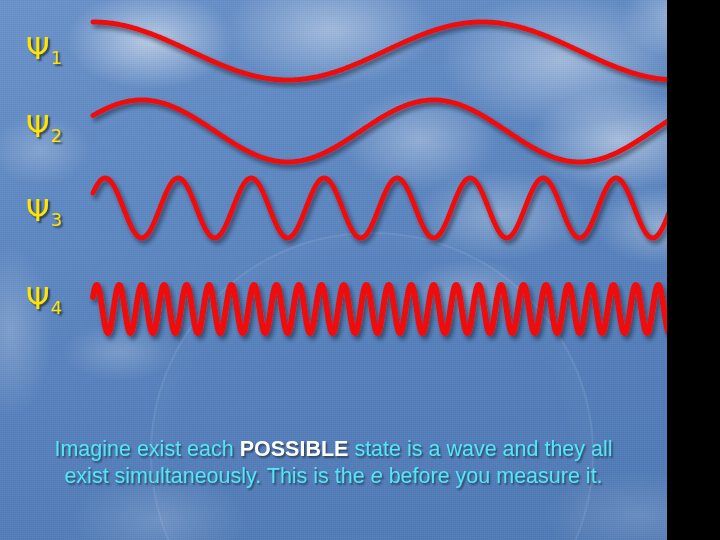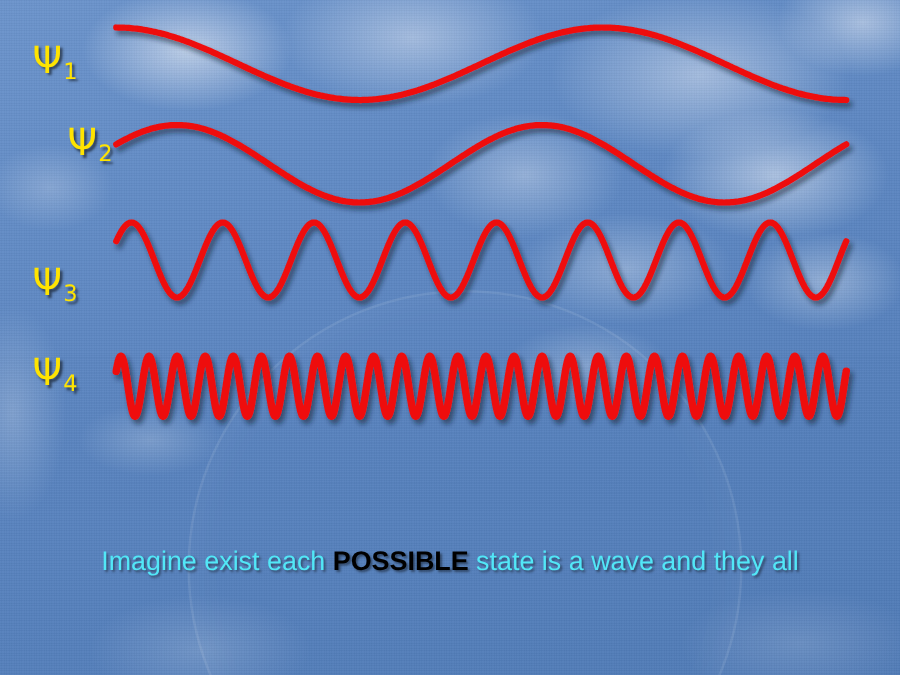--- a/index.html
+++ b/index.html
@@ -2,21 +2,21 @@
 <html><head>
 <meta charset="utf-8">
 <style>
   html,body{margin:0;padding:0;background:#000;}
   body{
     font-family:"Liberation Sans", sans-serif;
     -webkit-font-smoothing:antialiased;
   }
   #slide{
     position:relative;
-    width:720px;
+    width:667px;
     height:540px;
     overflow:hidden;
     background:#5b86c0;
   }
 
   
   #sky{
     position:absolute;
     inset:0;
     background:
@@ -79,21 +79,21 @@
     position:absolute;
     left:0; right:0;
     top:436px;
     text-align:center;
     font-size:21.5px;
     line-height:27px;
     color:#52e7f7;
     text-shadow:1.5px 1.5px 2px rgba(0,0,0,.45);
     padding:0 34px;
   }
-  #caption .hl{ color:#000000; font-weight:bold; }
+  #caption .hl{ color:#ffffff; font-weight:bold; }
   #caption .ital{ font-style:italic; }
 </style>
 </head>
 <body>
 
 <div id="slide">
 
   <div id="sky"></div>
   <div id="sky-arc"></div>
   <div id="sky-grain"></div>
@@ -109,29 +109,30 @@
       <path id="w1" d="M93.00 115.50L94.46 114.66L95.92 113.84L97.38 113.04L98.84 112.26L100.30 111.49L101.76 110.74L103.22 110.02L104.68 109.31L106.14 108.63L107.60 107.96L109.06 107.32L110.52 106.71L111.98 106.11L113.44 105.54L114.90 105.00L116.36 104.48L117.82 103.99L119.28 103.53L120.74 103.09L122.20 102.68L123.66 102.30L125.12 101.94L126.58 101.62L128.04 101.32L129.50 101.06L130.96 100.82L132.42 100.61L133.88 100.43L135.34 100.29L136.80 100.17L138.26 100.08L139.72 100.03L141.18 100.00L142.64 100.01L144.10 100.04L145.56 100.11L147.02 100.21L148.48 100.33L149.94 100.49L151.40 100.68L152.86 100.89L154.32 101.14L155.78 101.42L157.24 101.72L158.70 102.06L160.16 102.42L161.62 102.81L163.08 103.23L164.54 103.68L166.00 104.15L167.46 104.65L168.92 105.18L170.38 105.73L171.84 106.31L173.30 106.91L174.76 107.53L176.22 108.18L177.68 108.85L179.14 109.54L180.60 110.26L182.06 110.99L183.52 111.74L184.98 112.52L186.44 113.31L187.90 114.12L189.36 114.94L190.82 115.78L192.28 116.64L193.74 117.51L195.20 118.39L196.66 119.29L198.12 120.19L199.58 121.11L201.04 122.04L202.50 122.98L203.96 123.92L205.42 124.87L206.88 125.83L208.34 126.79L209.80 127.76L211.26 128.73L212.72 129.70L214.18 130.68L215.64 131.65L217.10 132.62L218.56 133.59L220.02 134.56L221.48 135.53L222.94 136.49L224.40 137.45L225.86 138.39L227.32 139.34L228.78 140.27L230.24 141.19L231.70 142.11L233.16 143.01L234.62 143.90L236.08 144.78L237.54 145.65L239.00 146.50L240.46 147.34L241.92 148.16L243.38 148.96L244.84 149.74L246.30 150.51L247.76 151.26L249.22 151.98L250.68 152.69L252.14 153.37L253.60 154.04L255.06 154.68L256.52 155.29L257.98 155.89L259.44 156.46L260.90 157.00L262.36 157.52L263.82 158.01L265.28 158.47L266.74 158.91L268.20 159.32L269.66 159.70L271.12 160.06L272.58 160.38L274.04 160.68L275.50 160.94L276.96 161.18L278.42 161.39L279.88 161.57L281.34 161.71L282.80 161.83L284.26 161.92L285.72 161.97L287.18 162.00L288.64 161.99L290.10 161.96L291.56 161.89L293.02 161.79L294.48 161.67L295.94 161.51L297.40 161.32L298.86 161.11L300.32 160.86L301.78 160.58L303.24 160.28L304.70 159.94L306.16 159.58L307.62 159.19L309.08 158.77L310.54 158.32L312.00 157.85L313.46 157.35L314.92 156.82L316.38 156.27L317.84 155.69L319.30 155.09L320.76 154.47L322.22 153.82L323.68 153.15L325.14 152.46L326.60 151.74L328.06 151.01L329.52 150.26L330.98 149.48L332.44 148.69L333.90 147.88L335.36 147.06L336.82 146.22L338.28 145.36L339.74 144.49L341.20 143.61L342.66 142.71L344.12 141.81L345.58 140.89L347.04 139.96L348.50 139.02L349.96 138.08L351.42 137.13L352.88 136.17L354.34 135.21L355.80 134.24L357.26 133.27L358.72 132.30L360.18 131.32L361.64 130.35L363.10 129.38L364.56 128.41L366.02 127.44L367.48 126.47L368.94 125.51L370.40 124.55L371.86 123.61L373.32 122.66L374.78 121.73L376.24 120.81L377.70 119.89L379.16 118.99L380.62 118.10L382.08 117.22L383.54 116.35L385.00 115.50L386.46 114.66L387.92 113.84L389.38 113.04L390.84 112.26L392.30 111.49L393.76 110.74L395.22 110.02L396.68 109.31L398.14 108.63L399.60 107.96L401.06 107.32L402.52 106.71L403.98 106.11L405.44 105.54L406.90 105.00L408.36 104.48L409.82 103.99L411.28 103.53L412.74 103.09L414.20 102.68L415.66 102.30L417.12 101.94L418.58 101.62L420.04 101.32L421.50 101.06L422.96 100.82L424.42 100.61L425.88 100.43L427.34 100.29L428.80 100.17L430.26 100.08L431.72 100.03L433.18 100.00L434.64 100.01L436.10 100.04L437.56 100.11L439.02 100.21L440.48 100.33L441.94 100.49L443.40 100.68L444.86 100.89L446.32 101.14L447.78 101.42L449.24 101.72L450.70 102.06L452.16 102.42L453.62 102.81L455.08 103.23L456.54 103.68L458.00 104.15L459.46 104.65L460.92 105.18L462.38 105.73L463.84 106.31L465.30 106.91L466.76 107.53L468.22 108.18L469.68 108.85L471.14 109.54L472.60 110.26L474.06 110.99L475.52 111.74L476.98 112.52L478.44 113.31L479.90 114.12L481.36 114.94L482.82 115.78L484.28 116.64L485.74 117.51L487.20 118.39L488.66 119.29L490.12 120.19L491.58 121.11L493.04 122.04L494.50 122.98L495.96 123.92L497.42 124.87L498.88 125.83L500.34 126.79L501.80 127.76L503.26 128.73L504.72 129.70L506.18 130.68L507.64 131.65L509.10 132.62L510.56 133.59L512.02 134.56L513.48 135.53L514.94 136.49L516.40 137.45L517.86 138.39L519.32 139.34L520.78 140.27L522.24 141.19L523.70 142.11L525.16 143.01L526.62 143.90L528.08 144.78L529.54 145.65L531.00 146.50L532.46 147.34L533.92 148.16L535.38 148.96L536.84 149.74L538.30 150.51L539.76 151.26L541.22 151.98L542.68 152.69L544.14 153.37L545.60 154.04L547.06 154.68L548.52 155.29L549.98 155.89L551.44 156.46L552.90 157.00L554.36 157.52L555.82 158.01L557.28 158.47L558.74 158.91L560.20 159.32L561.66 159.70L563.12 160.06L564.58 160.38L566.04 160.68L567.50 160.94L568.96 161.18L570.42 161.39L571.88 161.57L573.34 161.71L574.80 161.83L576.26 161.92L577.72 161.97L579.18 162.00L580.64 161.99L582.10 161.96L583.56 161.89L585.02 161.79L586.48 161.67L587.94 161.51L589.40 161.32L590.86 161.11L592.32 160.86L593.78 160.58L595.24 160.28L596.70 159.94L598.16 159.58L599.62 159.19L601.08 158.77L602.54 158.32L604.00 157.85L605.46 157.35L606.92 156.82L608.38 156.27L609.84 155.69L611.30 155.09L612.76 154.47L614.22 153.82L615.68 153.15L617.14 152.46L618.60 151.74L620.06 151.01L621.52 150.26L622.98 149.48L624.44 148.69L625.90 147.88L627.36 147.06L628.82 146.22L630.28 145.36L631.74 144.49L633.20 143.61L634.66 142.71L636.12 141.81L637.58 140.89L639.04 139.96L640.50 139.02L641.96 138.08L643.42 137.13L644.88 136.17L646.34 135.21L647.80 134.24L649.26 133.27L650.72 132.30L652.18 131.32L653.64 130.35L655.10 129.38L656.56 128.41L658.02 127.44L659.48 126.47L660.94 125.51L662.40 124.55L663.86 123.61L665.32 122.66L666.78 121.73L668.24 120.81L669.70 119.89L671.16 118.99L672.62 118.10L674.08 117.22L675.54 116.35L677.00 115.50" stroke="#ee1111" stroke-width="5"></path>
       <path id="w2" d="M93.00 193.00L93.81 191.22L94.62 189.53L95.43 187.93L96.24 186.42L97.06 185.02L97.87 183.73L98.68 182.56L99.49 181.51L100.30 180.59L101.11 179.81L101.92 179.16L102.73 178.66L103.54 178.29L104.36 178.07L105.17 178.00L105.98 178.07L106.79 178.29L107.60 178.66L108.41 179.16L109.22 179.81L110.03 180.59L110.84 181.51L111.66 182.56L112.47 183.73L113.28 185.02L114.09 186.42L114.90 187.93L115.71 189.53L116.52 191.22L117.33 193.00L118.14 194.85L118.96 196.76L119.77 198.73L120.58 200.74L121.39 202.79L122.20 204.86L123.01 206.95L123.82 209.05L124.63 211.14L125.44 213.21L126.26 215.26L127.07 217.27L127.88 219.24L128.69 221.15L129.50 223.00L130.31 224.78L131.12 226.47L131.93 228.07L132.74 229.58L133.56 230.98L134.37 232.27L135.18 233.44L135.99 234.49L136.80 235.41L137.61 236.19L138.42 236.84L139.23 237.34L140.04 237.71L140.86 237.93L141.67 238.00L142.48 237.93L143.29 237.71L144.10 237.34L144.91 236.84L145.72 236.19L146.53 235.41L147.34 234.49L148.16 233.44L148.97 232.27L149.78 230.98L150.59 229.58L151.40 228.07L152.21 226.47L153.02 224.78L153.83 223.00L154.64 221.15L155.46 219.24L156.27 217.27L157.08 215.26L157.89 213.21L158.70 211.14L159.51 209.05L160.32 206.95L161.13 204.86L161.94 202.79L162.76 200.74L163.57 198.73L164.38 196.76L165.19 194.85L166.00 193.00L166.81 191.22L167.62 189.53L168.43 187.93L169.24 186.42L170.06 185.02L170.87 183.73L171.68 182.56L172.49 181.51L173.30 180.59L174.11 179.81L174.92 179.16L175.73 178.66L176.54 178.29L177.36 178.07L178.17 178.00L178.98 178.07L179.79 178.29L180.60 178.66L181.41 179.16L182.22 179.81L183.03 180.59L183.84 181.51L184.66 182.56L185.47 183.73L186.28 185.02L187.09 186.42L187.90 187.93L188.71 189.53L189.52 191.22L190.33 193.00L191.14 194.85L191.96 196.76L192.77 198.73L193.58 200.74L194.39 202.79L195.20 204.86L196.01 206.95L196.82 209.05L197.63 211.14L198.44 213.21L199.26 215.26L200.07 217.27L200.88 219.24L201.69 221.15L202.50 223.00L203.31 224.78L204.12 226.47L204.93 228.07L205.74 229.58L206.56 230.98L207.37 232.27L208.18 233.44L208.99 234.49L209.80 235.41L210.61 236.19L211.42 236.84L212.23 237.34L213.04 237.71L213.86 237.93L214.67 238.00L215.48 237.93L216.29 237.71L217.10 237.34L217.91 236.84L218.72 236.19L219.53 235.41L220.34 234.49L221.16 233.44L221.97 232.27L222.78 230.98L223.59 229.58L224.40 228.07L225.21 226.47L226.02 224.78L226.83 223.00L227.64 221.15L228.46 219.24L229.27 217.27L230.08 215.26L230.89 213.21L231.70 211.14L232.51 209.05L233.32 206.95L234.13 204.86L234.94 202.79L235.76 200.74L236.57 198.73L237.38 196.76L238.19 194.85L239.00 193.00L239.81 191.22L240.62 189.53L241.43 187.93L242.24 186.42L243.06 185.02L243.87 183.73L244.68 182.56L245.49 181.51L246.30 180.59L247.11 179.81L247.92 179.16L248.73 178.66L249.54 178.29L250.36 178.07L251.17 178.00L251.98 178.07L252.79 178.29L253.60 178.66L254.41 179.16L255.22 179.81L256.03 180.59L256.84 181.51L257.66 182.56L258.47 183.73L259.28 185.02L260.09 186.42L260.90 187.93L261.71 189.53L262.52 191.22L263.33 193.00L264.14 194.85L264.96 196.76L265.77 198.73L266.58 200.74L267.39 202.79L268.20 204.86L269.01 206.95L269.82 209.05L270.63 211.14L271.44 213.21L272.26 215.26L273.07 217.27L273.88 219.24L274.69 221.15L275.50 223.00L276.31 224.78L277.12 226.47L277.93 228.07L278.74 229.58L279.56 230.98L280.37 232.27L281.18 233.44L281.99 234.49L282.80 235.41L283.61 236.19L284.42 236.84L285.23 237.34L286.04 237.71L286.86 237.93L287.67 238.00L288.48 237.93L289.29 237.71L290.10 237.34L290.91 236.84L291.72 236.19L292.53 235.41L293.34 234.49L294.16 233.44L294.97 232.27L295.78 230.98L296.59 229.58L297.40 228.07L298.21 226.47L299.02 224.78L299.83 223.00L300.64 221.15L301.46 219.24L302.27 217.27L303.08 215.26L303.89 213.21L304.70 211.14L305.51 209.05L306.32 206.95L307.13 204.86L307.94 202.79L308.76 200.74L309.57 198.73L310.38 196.76L311.19 194.85L312.00 193.00L312.81 191.22L313.62 189.53L314.43 187.93L315.24 186.42L316.06 185.02L316.87 183.73L317.68 182.56L318.49 181.51L319.30 180.59L320.11 179.81L320.92 179.16L321.73 178.66L322.54 178.29L323.36 178.07L324.17 178.00L324.98 178.07L325.79 178.29L326.60 178.66L327.41 179.16L328.22 179.81L329.03 180.59L329.84 181.51L330.66 182.56L331.47 183.73L332.28 185.02L333.09 186.42L333.90 187.93L334.71 189.53L335.52 191.22L336.33 193.00L337.14 194.85L337.96 196.76L338.77 198.73L339.58 200.74L340.39 202.79L341.20 204.86L342.01 206.95L342.82 209.05L343.63 211.14L344.44 213.21L345.26 215.26L346.07 217.27L346.88 219.24L347.69 221.15L348.50 223.00L349.31 224.78L350.12 226.47L350.93 228.07L351.74 229.58L352.56 230.98L353.37 232.27L354.18 233.44L354.99 234.49L355.80 235.41L356.61 236.19L357.42 236.84L358.23 237.34L359.04 237.71L359.86 237.93L360.67 238.00L361.48 237.93L362.29 237.71L363.10 237.34L363.91 236.84L364.72 236.19L365.53 235.41L366.34 234.49L367.16 233.44L367.97 232.27L368.78 230.98L369.59 229.58L370.40 228.07L371.21 226.47L372.02 224.78L372.83 223.00L373.64 221.15L374.46 219.24L375.27 217.27L376.08 215.26L376.89 213.21L377.70 211.14L378.51 209.05L379.32 206.95L380.13 204.86L380.94 202.79L381.76 200.74L382.57 198.73L383.38 196.76L384.19 194.85L385.00 193.00L385.81 191.22L386.62 189.53L387.43 187.93L388.24 186.42L389.06 185.02L389.87 183.73L390.68 182.56L391.49 181.51L392.30 180.59L393.11 179.81L393.92 179.16L394.73 178.66L395.54 178.29L396.36 178.07L397.17 178.00L397.98 178.07L398.79 178.29L399.60 178.66L400.41 179.16L401.22 179.81L402.03 180.59L402.84 181.51L403.66 182.56L404.47 183.73L405.28 185.02L406.09 186.42L406.90 187.93L407.71 189.53L408.52 191.22L409.33 193.00L410.14 194.85L410.96 196.76L411.77 198.73L412.58 200.74L413.39 202.79L414.20 204.86L415.01 206.95L415.82 209.05L416.63 211.14L417.44 213.21L418.26 215.26L419.07 217.27L419.88 219.24L420.69 221.15L421.50 223.00L422.31 224.78L423.12 226.47L423.93 228.07L424.74 229.58L425.56 230.98L426.37 232.27L427.18 233.44L427.99 234.49L428.80 235.41L429.61 236.19L430.42 236.84L431.23 237.34L432.04 237.71L432.86 237.93L433.67 238.00L434.48 237.93L435.29 237.71L436.10 237.34L436.91 236.84L437.72 236.19L438.53 235.41L439.34 234.49L440.16 233.44L440.97 232.27L441.78 230.98L442.59 229.58L443.40 228.07L444.21 226.47L445.02 224.78L445.83 223.00L446.64 221.15L447.46 219.24L448.27 217.27L449.08 215.26L449.89 213.21L450.70 211.14L451.51 209.05L452.32 206.95L453.13 204.86L453.94 202.79L454.76 200.74L455.57 198.73L456.38 196.76L457.19 194.85L458.00 193.00L458.81 191.22L459.62 189.53L460.43 187.93L461.24 186.42L462.06 185.02L462.87 183.73L463.68 182.56L464.49 181.51L465.30 180.59L466.11 179.81L466.92 179.16L467.73 178.66L468.54 178.29L469.36 178.07L470.17 178.00L470.98 178.07L471.79 178.29L472.60 178.66L473.41 179.16L474.22 179.81L475.03 180.59L475.84 181.51L476.66 182.56L477.47 183.73L478.28 185.02L479.09 186.42L479.90 187.93L480.71 189.53L481.52 191.22L482.33 193.00L483.14 194.85L483.96 196.76L484.77 198.73L485.58 200.74L486.39 202.79L487.20 204.86L488.01 206.95L488.82 209.05L489.63 211.14L490.44 213.21L491.26 215.26L492.07 217.27L492.88 219.24L493.69 221.15L494.50 223.00L495.31 224.78L496.12 226.47L496.93 228.07L497.74 229.58L498.56 230.98L499.37 232.27L500.18 233.44L500.99 234.49L501.80 235.41L502.61 236.19L503.42 236.84L504.23 237.34L505.04 237.71L505.86 237.93L506.67 238.00L507.48 237.93L508.29 237.71L509.10 237.34L509.91 236.84L510.72 236.19L511.53 235.41L512.34 234.49L513.16 233.44L513.97 232.27L514.78 230.98L515.59 229.58L516.40 228.07L517.21 226.47L518.02 224.78L518.83 223.00L519.64 221.15L520.46 219.24L521.27 217.27L522.08 215.26L522.89 213.21L523.70 211.14L524.51 209.05L525.32 206.95L526.13 204.86L526.94 202.79L527.76 200.74L528.57 198.73L529.38 196.76L530.19 194.85L531.00 193.00L531.81 191.22L532.62 189.53L533.43 187.93L534.24 186.42L535.06 185.02L535.87 183.73L536.68 182.56L537.49 181.51L538.30 180.59L539.11 179.81L539.92 179.16L540.73 178.66L541.54 178.29L542.36 178.07L543.17 178.00L543.98 178.07L544.79 178.29L545.60 178.66L546.41 179.16L547.22 179.81L548.03 180.59L548.84 181.51L549.66 182.56L550.47 183.73L551.28 185.02L552.09 186.42L552.90 187.93L553.71 189.53L554.52 191.22L555.33 193.00L556.14 194.85L556.96 196.76L557.77 198.73L558.58 200.74L559.39 202.79L560.20 204.86L561.01 206.95L561.82 209.05L562.63 211.14L563.44 213.21L564.26 215.26L565.07 217.27L565.88 219.24L566.69 221.15L567.50 223.00L568.31 224.78L569.12 226.47L569.93 228.07L570.74 229.58L571.56 230.98L572.37 232.27L573.18 233.44L573.99 234.49L574.80 235.41L575.61 236.19L576.42 236.84L577.23 237.34L578.04 237.71L578.86 237.93L579.67 238.00L580.48 237.93L581.29 237.71L582.10 237.34L582.91 236.84L583.72 236.19L584.53 235.41L585.34 234.49L586.16 233.44L586.97 232.27L587.78 230.98L588.59 229.58L589.40 228.07L590.21 226.47L591.02 224.78L591.83 223.00L592.64 221.15L593.46 219.24L594.27 217.27L595.08 215.26L595.89 213.21L596.70 211.14L597.51 209.05L598.32 206.95L599.13 204.86L599.94 202.79L600.76 200.74L601.57 198.73L602.38 196.76L603.19 194.85L604.00 193.00L604.81 191.22L605.62 189.53L606.43 187.93L607.24 186.42L608.06 185.02L608.87 183.73L609.68 182.56L610.49 181.51L611.30 180.59L612.11 179.81L612.92 179.16L613.73 178.66L614.54 178.29L615.36 178.07L616.17 178.00L616.98 178.07L617.79 178.29L618.60 178.66L619.41 179.16L620.22 179.81L621.03 180.59L621.84 181.51L622.66 182.56L623.47 183.73L624.28 185.02L625.09 186.42L625.90 187.93L626.71 189.53L627.52 191.22L628.33 193.00L629.14 194.85L629.96 196.76L630.77 198.73L631.58 200.74L632.39 202.79L633.20 204.86L634.01 206.95L634.82 209.05L635.63 211.14L636.44 213.21L637.26 215.26L638.07 217.27L638.88 219.24L639.69 221.15L640.50 223.00L641.31 224.78L642.12 226.47L642.93 228.07L643.74 229.58L644.56 230.98L645.37 232.27L646.18 233.44L646.99 234.49L647.80 235.41L648.61 236.19L649.42 236.84L650.23 237.34L651.04 237.71L651.86 237.93L652.67 238.00L653.48 237.93L654.29 237.71L655.10 237.34L655.91 236.84L656.72 236.19L657.53 235.41L658.34 234.49L659.16 233.44L659.97 232.27L660.78 230.98L661.59 229.58L662.40 228.07L663.21 226.47L664.02 224.78L664.83 223.00L665.64 221.15L666.46 219.24L667.27 217.27L668.08 215.26L668.89 213.21L669.70 211.14L670.51 209.05L671.32 206.95L672.13 204.86L672.94 202.79L673.76 200.74L674.57 198.73L675.38 196.76L676.19 194.85L677.00 193.00" stroke="#ee1111" stroke-width="5"></path>
       <path id="w3" d="M93.00 297.00L93.25 295.58L93.50 294.22L93.75 292.94L94.00 291.74L94.25 290.61L94.50 289.58L94.75 288.65L95.00 287.81L95.25 287.07L95.50 286.45L95.75 285.93L95.99 285.52L96.24 285.23L96.49 285.06L96.74 285.00L96.99 285.06L97.24 285.23L97.49 285.52L97.74 285.93L97.99 286.45L98.24 287.07L98.49 287.81L98.74 288.65L98.99 289.58L99.24 290.61L99.49 291.74L99.74 292.94L99.99 294.22L100.24 295.58L100.49 297.00L100.74 298.48L100.99 300.01L101.24 301.58L101.49 303.19L101.74 304.83L101.98 306.49L102.23 308.16L102.48 309.84L102.73 311.51L102.98 313.17L103.23 314.81L103.48 316.42L103.73 317.99L103.98 319.52L104.23 321.00L104.48 322.42L104.73 323.78L104.98 325.06L105.23 326.26L105.48 327.39L105.73 328.42L105.98 329.35L106.23 330.19L106.48 330.93L106.73 331.55L106.98 332.07L107.23 332.48L107.48 332.77L107.72 332.94L107.97 333.00L108.22 332.94L108.47 332.77L108.72 332.48L108.97 332.07L109.22 331.55L109.47 330.93L109.72 330.19L109.97 329.35L110.22 328.42L110.47 327.39L110.72 326.26L110.97 325.06L111.22 323.78L111.47 322.42L111.72 321.00L111.97 319.52L112.22 317.99L112.47 316.42L112.72 314.81L112.97 313.17L113.22 311.51L113.46 309.84L113.71 308.16L113.96 306.49L114.21 304.83L114.46 303.19L114.71 301.58L114.96 300.01L115.21 298.48L115.46 297.00L115.71 295.58L115.96 294.22L116.21 292.94L116.46 291.74L116.71 290.61L116.96 289.58L117.21 288.65L117.46 287.81L117.71 287.07L117.96 286.45L118.21 285.93L118.46 285.52L118.71 285.23L118.96 285.06L119.21 285.00L119.45 285.06L119.70 285.23L119.95 285.52L120.20 285.93L120.45 286.45L120.70 287.07L120.95 287.81L121.20 288.65L121.45 289.58L121.70 290.61L121.95 291.74L122.20 292.94L122.45 294.22L122.70 295.58L122.95 297.00L123.20 298.48L123.45 300.01L123.70 301.58L123.95 303.19L124.20 304.83L124.45 306.49L124.70 308.16L124.95 309.84L125.19 311.51L125.44 313.17L125.69 314.81L125.94 316.42L126.19 317.99L126.44 319.52L126.69 321.00L126.94 322.42L127.19 323.78L127.44 325.06L127.69 326.26L127.94 327.39L128.19 328.42L128.44 329.35L128.69 330.19L128.94 330.93L129.19 331.55L129.44 332.07L129.69 332.48L129.94 332.77L130.19 332.94L130.44 333.00L130.69 332.94L130.94 332.77L131.18 332.48L131.43 332.07L131.68 331.55L131.93 330.93L132.18 330.19L132.43 329.35L132.68 328.42L132.93 327.39L133.18 326.26L133.43 325.06L133.68 323.78L133.93 322.42L134.18 321.00L134.43 319.52L134.68 317.99L134.93 316.42L135.18 314.81L135.43 313.17L135.68 311.51L135.93 309.84L136.18 308.16L136.43 306.49L136.68 304.83L136.92 303.19L137.17 301.58L137.42 300.01L137.67 298.48L137.92 297.00L138.17 295.58L138.42 294.22L138.67 292.94L138.92 291.74L139.17 290.61L139.42 289.58L139.67 288.65L139.92 287.81L140.17 287.07L140.42 286.45L140.67 285.93L140.92 285.52L141.17 285.23L141.42 285.06L141.67 285.00L141.92 285.06L142.17 285.23L142.42 285.52L142.66 285.93L142.91 286.45L143.16 287.07L143.41 287.81L143.66 288.65L143.91 289.58L144.16 290.61L144.41 291.74L144.66 292.94L144.91 294.22L145.16 295.58L145.41 297.00L145.66 298.48L145.91 300.01L146.16 301.58L146.41 303.19L146.66 304.83L146.91 306.49L147.16 308.16L147.41 309.84L147.66 311.51L147.91 313.17L148.16 314.81L148.41 316.42L148.65 317.99L148.90 319.52L149.15 321.00L149.40 322.42L149.65 323.78L149.90 325.06L150.15 326.26L150.40 327.39L150.65 328.42L150.90 329.35L151.15 330.19L151.40 330.93L151.65 331.55L151.90 332.07L152.15 332.48L152.40 332.77L152.65 332.94L152.90 333.00L153.15 332.94L153.40 332.77L153.65 332.48L153.90 332.07L154.15 331.55L154.39 330.93L154.64 330.19L154.89 329.35L155.14 328.42L155.39 327.39L155.64 326.26L155.89 325.06L156.14 323.78L156.39 322.42L156.64 321.00L156.89 319.52L157.14 317.99L157.39 316.42L157.64 314.81L157.89 313.17L158.14 311.51L158.39 309.84L158.64 308.16L158.89 306.49L159.14 304.83L159.39 303.19L159.64 301.58L159.89 300.01L160.14 298.48L160.38 297.00L160.63 295.58L160.88 294.22L161.13 292.94L161.38 291.74L161.63 290.61L161.88 289.58L162.13 288.65L162.38 287.81L162.63 287.07L162.88 286.45L163.13 285.93L163.38 285.52L163.63 285.23L163.88 285.06L164.13 285.00L164.38 285.06L164.63 285.23L164.88 285.52L165.13 285.93L165.38 286.45L165.63 287.07L165.88 287.81L166.12 288.65L166.37 289.58L166.62 290.61L166.87 291.74L167.12 292.94L167.37 294.22L167.62 295.58L167.87 297.00L168.12 298.48L168.37 300.01L168.62 301.58L168.87 303.19L169.12 304.83L169.37 306.49L169.62 308.16L169.87 309.84L170.12 311.51L170.37 313.17L170.62 314.81L170.87 316.42L171.12 317.99L171.37 319.52L171.62 321.00L171.86 322.42L172.11 323.78L172.36 325.06L172.61 326.26L172.86 327.39L173.11 328.42L173.36 329.35L173.61 330.19L173.86 330.93L174.11 331.55L174.36 332.07L174.61 332.48L174.86 332.77L175.11 332.94L175.36 333.00L175.61 332.94L175.86 332.77L176.11 332.48L176.36 332.07L176.61 331.55L176.86 330.93L177.11 330.19L177.36 329.35L177.61 328.42L177.85 327.39L178.10 326.26L178.35 325.06L178.60 323.78L178.85 322.42L179.10 321.00L179.35 319.52L179.60 317.99L179.85 316.42L180.10 314.81L180.35 313.17L180.60 311.51L180.85 309.84L181.10 308.16L181.35 306.49L181.60 304.83L181.85 303.19L182.10 301.58L182.35 300.01L182.60 298.48L182.85 297.00L183.10 295.58L183.35 294.22L183.59 292.94L183.84 291.74L184.09 290.61L184.34 289.58L184.59 288.65L184.84 287.81L185.09 287.07L185.34 286.45L185.59 285.93L185.84 285.52L186.09 285.23L186.34 285.06L186.59 285.00L186.84 285.06L187.09 285.23L187.34 285.52L187.59 285.93L187.84 286.45L188.09 287.07L188.34 287.81L188.59 288.65L188.84 289.58L189.09 290.61L189.34 291.74L189.58 292.94L189.83 294.22L190.08 295.58L190.33 297.00L190.58 298.48L190.83 300.01L191.08 301.58L191.33 303.19L191.58 304.83L191.83 306.49L192.08 308.16L192.33 309.84L192.58 311.51L192.83 313.17L193.08 314.81L193.33 316.42L193.58 317.99L193.83 319.52L194.08 321.00L194.33 322.42L194.58 323.78L194.83 325.06L195.08 326.26L195.32 327.39L195.57 328.42L195.82 329.35L196.07 330.19L196.32 330.93L196.57 331.55L196.82 332.07L197.07 332.48L197.32 332.77L197.57 332.94L197.82 333.00L198.07 332.94L198.32 332.77L198.57 332.48L198.82 332.07L199.07 331.55L199.32 330.93L199.57 330.19L199.82 329.35L200.07 328.42L200.32 327.39L200.57 326.26L200.82 325.06L201.06 323.78L201.31 322.42L201.56 321.00L201.81 319.52L202.06 317.99L202.31 316.42L202.56 314.81L202.81 313.17L203.06 311.51L203.31 309.84L203.56 308.16L203.81 306.49L204.06 304.83L204.31 303.19L204.56 301.58L204.81 300.01L205.06 298.48L205.31 297.00L205.56 295.58L205.81 294.22L206.06 292.94L206.31 291.74L206.56 290.61L206.81 289.58L207.05 288.65L207.30 287.81L207.55 287.07L207.80 286.45L208.05 285.93L208.30 285.52L208.55 285.23L208.80 285.06L209.05 285.00L209.30 285.06L209.55 285.23L209.80 285.52L210.05 285.93L210.30 286.45L210.55 287.07L210.80 287.81L211.05 288.65L211.30 289.58L211.55 290.61L211.80 291.74L212.05 292.94L212.30 294.22L212.55 295.58L212.79 297.00L213.04 298.48L213.29 300.01L213.54 301.58L213.79 303.19L214.04 304.83L214.29 306.49L214.54 308.16L214.79 309.84L215.04 311.51L215.29 313.17L215.54 314.81L215.79 316.42L216.04 317.99L216.29 319.52L216.54 321.00L216.79 322.42L217.04 323.78L217.29 325.06L217.54 326.26L217.79 327.39L218.04 328.42L218.29 329.35L218.54 330.19L218.78 330.93L219.03 331.55L219.28 332.07L219.53 332.48L219.78 332.77L220.03 332.94L220.28 333.00L220.53 332.94L220.78 332.77L221.03 332.48L221.28 332.07L221.53 331.55L221.78 330.93L222.03 330.19L222.28 329.35L222.53 328.42L222.78 327.39L223.03 326.26L223.28 325.06L223.53 323.78L223.78 322.42L224.03 321.00L224.28 319.52L224.52 317.99L224.77 316.42L225.02 314.81L225.27 313.17L225.52 311.51L225.77 309.84L226.02 308.16L226.27 306.49L226.52 304.83L226.77 303.19L227.02 301.58L227.27 300.01L227.52 298.48L227.77 297.00L228.02 295.58L228.27 294.22L228.52 292.94L228.77 291.74L229.02 290.61L229.27 289.58L229.52 288.65L229.77 287.81L230.02 287.07L230.26 286.45L230.51 285.93L230.76 285.52L231.01 285.23L231.26 285.06L231.51 285.00L231.76 285.06L232.01 285.23L232.26 285.52L232.51 285.93L232.76 286.45L233.01 287.07L233.26 287.81L233.51 288.65L233.76 289.58L234.01 290.61L234.26 291.74L234.51 292.94L234.76 294.22L235.01 295.58L235.26 297.00L235.51 298.48L235.76 300.01L236.01 301.58L236.25 303.19L236.50 304.83L236.75 306.49L237.00 308.16L237.25 309.84L237.50 311.51L237.75 313.17L238.00 314.81L238.25 316.42L238.50 317.99L238.75 319.52L239.00 321.00L239.25 322.42L239.50 323.78L239.75 325.06L240.00 326.26L240.25 327.39L240.50 328.42L240.75 329.35L241.00 330.19L241.25 330.93L241.50 331.55L241.75 332.07L241.99 332.48L242.24 332.77L242.49 332.94L242.74 333.00L242.99 332.94L243.24 332.77L243.49 332.48L243.74 332.07L243.99 331.55L244.24 330.93L244.49 330.19L244.74 329.35L244.99 328.42L245.24 327.39L245.49 326.26L245.74 325.06L245.99 323.78L246.24 322.42L246.49 321.00L246.74 319.52L246.99 317.99L247.24 316.42L247.49 314.81L247.74 313.17L247.98 311.51L248.23 309.84L248.48 308.16L248.73 306.49L248.98 304.83L249.23 303.19L249.48 301.58L249.73 300.01L249.98 298.48L250.23 297.00L250.48 295.58L250.73 294.22L250.98 292.94L251.23 291.74L251.48 290.61L251.73 289.58L251.98 288.65L252.23 287.81L252.48 287.07L252.73 286.45L252.98 285.93L253.23 285.52L253.48 285.23L253.72 285.06L253.97 285.00L254.22 285.06L254.47 285.23L254.72 285.52L254.97 285.93L255.22 286.45L255.47 287.07L255.72 287.81L255.97 288.65L256.22 289.58L256.47 290.61L256.72 291.74L256.97 292.94L257.22 294.22L257.47 295.58L257.72 297.00L257.97 298.48L258.22 300.01L258.47 301.58L258.72 303.19L258.97 304.83L259.22 306.49L259.46 308.16L259.71 309.84L259.96 311.51L260.21 313.17L260.46 314.81L260.71 316.42L260.96 317.99L261.21 319.52L261.46 321.00L261.71 322.42L261.96 323.78L262.21 325.06L262.46 326.26L262.71 327.39L262.96 328.42L263.21 329.35L263.46 330.19L263.71 330.93L263.96 331.55L264.21 332.07L264.46 332.48L264.71 332.77L264.96 332.94L265.21 333.00L265.45 332.94L265.70 332.77L265.95 332.48L266.20 332.07L266.45 331.55L266.70 330.93L266.95 330.19L267.20 329.35L267.45 328.42L267.70 327.39L267.95 326.26L268.20 325.06L268.45 323.78L268.70 322.42L268.95 321.00L269.20 319.52L269.45 317.99L269.70 316.42L269.95 314.81L270.20 313.17L270.45 311.51L270.70 309.84L270.95 308.16L271.19 306.49L271.44 304.83L271.69 303.19L271.94 301.58L272.19 300.01L272.44 298.48L272.69 297.00L272.94 295.58L273.19 294.22L273.44 292.94L273.69 291.74L273.94 290.61L274.19 289.58L274.44 288.65L274.69 287.81L274.94 287.07L275.19 286.45L275.44 285.93L275.69 285.52L275.94 285.23L276.19 285.06L276.44 285.00L276.69 285.06L276.94 285.23L277.18 285.52L277.43 285.93L277.68 286.45L277.93 287.07L278.18 287.81L278.43 288.65L278.68 289.58L278.93 290.61L279.18 291.74L279.43 292.94L279.68 294.22L279.93 295.58L280.18 297.00L280.43 298.48L280.68 300.01L280.93 301.58L281.18 303.19L281.43 304.83L281.68 306.49L281.93 308.16L282.18 309.84L282.43 311.51L282.68 313.17L282.92 314.81L283.17 316.42L283.42 317.99L283.67 319.52L283.92 321.00L284.17 322.42L284.42 323.78L284.67 325.06L284.92 326.26L285.17 327.39L285.42 328.42L285.67 329.35L285.92 330.19L286.17 330.93L286.42 331.55L286.67 332.07L286.92 332.48L287.17 332.77L287.42 332.94L287.67 333.00L287.92 332.94L288.17 332.77L288.42 332.48L288.66 332.07L288.91 331.55L289.16 330.93L289.41 330.19L289.66 329.35L289.91 328.42L290.16 327.39L290.41 326.26L290.66 325.06L290.91 323.78L291.16 322.42L291.41 321.00L291.66 319.52L291.91 317.99L292.16 316.42L292.41 314.81L292.66 313.17L292.91 311.51L293.16 309.84L293.41 308.16L293.66 306.49L293.91 304.83L294.16 303.19L294.41 301.58L294.65 300.01L294.90 298.48L295.15 297.00L295.40 295.58L295.65 294.22L295.90 292.94L296.15 291.74L296.40 290.61L296.65 289.58L296.90 288.65L297.15 287.81L297.40 287.07L297.65 286.45L297.90 285.93L298.15 285.52L298.40 285.23L298.65 285.06L298.90 285.00L299.15 285.06L299.40 285.23L299.65 285.52L299.90 285.93L300.15 286.45L300.39 287.07L300.64 287.81L300.89 288.65L301.14 289.58L301.39 290.61L301.64 291.74L301.89 292.94L302.14 294.22L302.39 295.58L302.64 297.00L302.89 298.48L303.14 300.01L303.39 301.58L303.64 303.19L303.89 304.83L304.14 306.49L304.39 308.16L304.64 309.84L304.89 311.51L305.14 313.17L305.39 314.81L305.64 316.42L305.89 317.99L306.14 319.52L306.38 321.00L306.63 322.42L306.88 323.78L307.13 325.06L307.38 326.26L307.63 327.39L307.88 328.42L308.13 329.35L308.38 330.19L308.63 330.93L308.88 331.55L309.13 332.07L309.38 332.48L309.63 332.77L309.88 332.94L310.13 333.00L310.38 332.94L310.63 332.77L310.88 332.48L311.13 332.07L311.38 331.55L311.63 330.93L311.88 330.19L312.12 329.35L312.37 328.42L312.62 327.39L312.87 326.26L313.12 325.06L313.37 323.78L313.62 322.42L313.87 321.00L314.12 319.52L314.37 317.99L314.62 316.42L314.87 314.81L315.12 313.17L315.37 311.51L315.62 309.84L315.87 308.16L316.12 306.49L316.37 304.83L316.62 303.19L316.87 301.58L317.12 300.01L317.37 298.48L317.62 297.00L317.86 295.58L318.11 294.22L318.36 292.94L318.61 291.74L318.86 290.61L319.11 289.58L319.36 288.65L319.61 287.81L319.86 287.07L320.11 286.45L320.36 285.93L320.61 285.52L320.86 285.23L321.11 285.06L321.36 285.00L321.61 285.06L321.86 285.23L322.11 285.52L322.36 285.93L322.61 286.45L322.86 287.07L323.11 287.81L323.36 288.65L323.61 289.58L323.85 290.61L324.10 291.74L324.35 292.94L324.60 294.22L324.85 295.58L325.10 297.00L325.35 298.48L325.60 300.01L325.85 301.58L326.10 303.19L326.35 304.83L326.60 306.49L326.85 308.16L327.10 309.84L327.35 311.51L327.60 313.17L327.85 314.81L328.10 316.42L328.35 317.99L328.60 319.52L328.85 321.00L329.10 322.42L329.35 323.78L329.59 325.06L329.84 326.26L330.09 327.39L330.34 328.42L330.59 329.35L330.84 330.19L331.09 330.93L331.34 331.55L331.59 332.07L331.84 332.48L332.09 332.77L332.34 332.94L332.59 333.00L332.84 332.94L333.09 332.77L333.34 332.48L333.59 332.07L333.84 331.55L334.09 330.93L334.34 330.19L334.59 329.35L334.84 328.42L335.09 327.39L335.34 326.26L335.58 325.06L335.83 323.78L336.08 322.42L336.33 321.00L336.58 319.52L336.83 317.99L337.08 316.42L337.33 314.81L337.58 313.17L337.83 311.51L338.08 309.84L338.33 308.16L338.58 306.49L338.83 304.83L339.08 303.19L339.33 301.58L339.58 300.01L339.83 298.48L340.08 297.00L340.33 295.58L340.58 294.22L340.83 292.94L341.08 291.74L341.32 290.61L341.57 289.58L341.82 288.65L342.07 287.81L342.32 287.07L342.57 286.45L342.82 285.93L343.07 285.52L343.32 285.23L343.57 285.06L343.82 285.00L344.07 285.06L344.32 285.23L344.57 285.52L344.82 285.93L345.07 286.45L345.32 287.07L345.57 287.81L345.82 288.65L346.07 289.58L346.32 290.61L346.57 291.74L346.82 292.94L347.06 294.22L347.31 295.58L347.56 297.00L347.81 298.48L348.06 300.01L348.31 301.58L348.56 303.19L348.81 304.83L349.06 306.49L349.31 308.16L349.56 309.84L349.81 311.51L350.06 313.17L350.31 314.81L350.56 316.42L350.81 317.99L351.06 319.52L351.31 321.00L351.56 322.42L351.81 323.78L352.06 325.06L352.31 326.26L352.56 327.39L352.81 328.42L353.05 329.35L353.30 330.19L353.55 330.93L353.80 331.55L354.05 332.07L354.30 332.48L354.55 332.77L354.80 332.94L355.05 333.00L355.30 332.94L355.55 332.77L355.80 332.48L356.05 332.07L356.30 331.55L356.55 330.93L356.80 330.19L357.05 329.35L357.30 328.42L357.55 327.39L357.80 326.26L358.05 325.06L358.30 323.78L358.55 322.42L358.79 321.00L359.04 319.52L359.29 317.99L359.54 316.42L359.79 314.81L360.04 313.17L360.29 311.51L360.54 309.84L360.79 308.16L361.04 306.49L361.29 304.83L361.54 303.19L361.79 301.58L362.04 300.01L362.29 298.48L362.54 297.00L362.79 295.58L363.04 294.22L363.29 292.94L363.54 291.74L363.79 290.61L364.04 289.58L364.29 288.65L364.54 287.81L364.78 287.07L365.03 286.45L365.28 285.93L365.53 285.52L365.78 285.23L366.03 285.06L366.28 285.00L366.53 285.06L366.78 285.23L367.03 285.52L367.28 285.93L367.53 286.45L367.78 287.07L368.03 287.81L368.28 288.65L368.53 289.58L368.78 290.61L369.03 291.74L369.28 292.94L369.53 294.22L369.78 295.58L370.03 297.00L370.28 298.48L370.52 300.01L370.77 301.58L371.02 303.19L371.27 304.83L371.52 306.49L371.77 308.16L372.02 309.84L372.27 311.51L372.52 313.17L372.77 314.81L373.02 316.42L373.27 317.99L373.52 319.52L373.77 321.00L374.02 322.42L374.27 323.78L374.52 325.06L374.77 326.26L375.02 327.39L375.27 328.42L375.52 329.35L375.77 330.19L376.02 330.93L376.26 331.55L376.51 332.07L376.76 332.48L377.01 332.77L377.26 332.94L377.51 333.00L377.76 332.94L378.01 332.77L378.26 332.48L378.51 332.07L378.76 331.55L379.01 330.93L379.26 330.19L379.51 329.35L379.76 328.42L380.01 327.39L380.26 326.26L380.51 325.06L380.76 323.78L381.01 322.42L381.26 321.00L381.51 319.52L381.76 317.99L382.01 316.42L382.25 314.81L382.50 313.17L382.75 311.51L383.00 309.84L383.25 308.16L383.50 306.49L383.75 304.83L384.00 303.19L384.25 301.58L384.50 300.01L384.75 298.48L385.00 297.00L385.25 295.58L385.50 294.22L385.75 292.94L386.00 291.74L386.25 290.61L386.50 289.58L386.75 288.65L387.00 287.81L387.25 287.07L387.50 286.45L387.75 285.93L387.99 285.52L388.24 285.23L388.49 285.06L388.74 285.00L388.99 285.06L389.24 285.23L389.49 285.52L389.74 285.93L389.99 286.45L390.24 287.07L390.49 287.81L390.74 288.65L390.99 289.58L391.24 290.61L391.49 291.74L391.74 292.94L391.99 294.22L392.24 295.58L392.49 297.00L392.74 298.48L392.99 300.01L393.24 301.58L393.49 303.19L393.74 304.83L393.98 306.49L394.23 308.16L394.48 309.84L394.73 311.51L394.98 313.17L395.23 314.81L395.48 316.42L395.73 317.99L395.98 319.52L396.23 321.00L396.48 322.42L396.73 323.78L396.98 325.06L397.23 326.26L397.48 327.39L397.73 328.42L397.98 329.35L398.23 330.19L398.48 330.93L398.73 331.55L398.98 332.07L399.23 332.48L399.48 332.77L399.72 332.94L399.97 333.00L400.22 332.94L400.47 332.77L400.72 332.48L400.97 332.07L401.22 331.55L401.47 330.93L401.72 330.19L401.97 329.35L402.22 328.42L402.47 327.39L402.72 326.26L402.97 325.06L403.22 323.78L403.47 322.42L403.72 321.00L403.97 319.52L404.22 317.99L404.47 316.42L404.72 314.81L404.97 313.17L405.22 311.51L405.46 309.84L405.71 308.16L405.96 306.49L406.21 304.83L406.46 303.19L406.71 301.58L406.96 300.01L407.21 298.48L407.46 297.00L407.71 295.58L407.96 294.22L408.21 292.94L408.46 291.74L408.71 290.61L408.96 289.58L409.21 288.65L409.46 287.81L409.71 287.07L409.96 286.45L410.21 285.93L410.46 285.52L410.71 285.23L410.96 285.06L411.21 285.00L411.45 285.06L411.70 285.23L411.95 285.52L412.20 285.93L412.45 286.45L412.70 287.07L412.95 287.81L413.20 288.65L413.45 289.58L413.70 290.61L413.95 291.74L414.20 292.94L414.45 294.22L414.70 295.58L414.95 297.00L415.20 298.48L415.45 300.01L415.70 301.58L415.95 303.19L416.20 304.83L416.45 306.49L416.70 308.16L416.95 309.84L417.19 311.51L417.44 313.17L417.69 314.81L417.94 316.42L418.19 317.99L418.44 319.52L418.69 321.00L418.94 322.42L419.19 323.78L419.44 325.06L419.69 326.26L419.94 327.39L420.19 328.42L420.44 329.35L420.69 330.19L420.94 330.93L421.19 331.55L421.44 332.07L421.69 332.48L421.94 332.77L422.19 332.94L422.44 333.00L422.69 332.94L422.94 332.77L423.18 332.48L423.43 332.07L423.68 331.55L423.93 330.93L424.18 330.19L424.43 329.35L424.68 328.42L424.93 327.39L425.18 326.26L425.43 325.06L425.68 323.78L425.93 322.42L426.18 321.00L426.43 319.52L426.68 317.99L426.93 316.42L427.18 314.81L427.43 313.17L427.68 311.51L427.93 309.84L428.18 308.16L428.43 306.49L428.68 304.83L428.92 303.19L429.17 301.58L429.42 300.01L429.67 298.48L429.92 297.00L430.17 295.58L430.42 294.22L430.67 292.94L430.92 291.74L431.17 290.61L431.42 289.58L431.67 288.65L431.92 287.81L432.17 287.07L432.42 286.45L432.67 285.93L432.92 285.52L433.17 285.23L433.42 285.06L433.67 285.00L433.92 285.06L434.17 285.23L434.42 285.52L434.66 285.93L434.91 286.45L435.16 287.07L435.41 287.81L435.66 288.65L435.91 289.58L436.16 290.61L436.41 291.74L436.66 292.94L436.91 294.22L437.16 295.58L437.41 297.00L437.66 298.48L437.91 300.01L438.16 301.58L438.41 303.19L438.66 304.83L438.91 306.49L439.16 308.16L439.41 309.84L439.66 311.51L439.91 313.17L440.16 314.81L440.41 316.42L440.65 317.99L440.90 319.52L441.15 321.00L441.40 322.42L441.65 323.78L441.90 325.06L442.15 326.26L442.40 327.39L442.65 328.42L442.90 329.35L443.15 330.19L443.40 330.93L443.65 331.55L443.90 332.07L444.15 332.48L444.40 332.77L444.65 332.94L444.90 333.00L445.15 332.94L445.40 332.77L445.65 332.48L445.90 332.07L446.15 331.55L446.39 330.93L446.64 330.19L446.89 329.35L447.14 328.42L447.39 327.39L447.64 326.26L447.89 325.06L448.14 323.78L448.39 322.42L448.64 321.00L448.89 319.52L449.14 317.99L449.39 316.42L449.64 314.81L449.89 313.17L450.14 311.51L450.39 309.84L450.64 308.16L450.89 306.49L451.14 304.83L451.39 303.19L451.64 301.58L451.89 300.01L452.14 298.48L452.38 297.00L452.63 295.58L452.88 294.22L453.13 292.94L453.38 291.74L453.63 290.61L453.88 289.58L454.13 288.65L454.38 287.81L454.63 287.07L454.88 286.45L455.13 285.93L455.38 285.52L455.63 285.23L455.88 285.06L456.13 285.00L456.38 285.06L456.63 285.23L456.88 285.52L457.13 285.93L457.38 286.45L457.63 287.07L457.88 287.81L458.12 288.65L458.37 289.58L458.62 290.61L458.87 291.74L459.12 292.94L459.37 294.22L459.62 295.58L459.87 297.00L460.12 298.48L460.37 300.01L460.62 301.58L460.87 303.19L461.12 304.83L461.37 306.49L461.62 308.16L461.87 309.84L462.12 311.51L462.37 313.17L462.62 314.81L462.87 316.42L463.12 317.99L463.37 319.52L463.62 321.00L463.86 322.42L464.11 323.78L464.36 325.06L464.61 326.26L464.86 327.39L465.11 328.42L465.36 329.35L465.61 330.19L465.86 330.93L466.11 331.55L466.36 332.07L466.61 332.48L466.86 332.77L467.11 332.94L467.36 333.00L467.61 332.94L467.86 332.77L468.11 332.48L468.36 332.07L468.61 331.55L468.86 330.93L469.11 330.19L469.36 329.35L469.61 328.42L469.85 327.39L470.10 326.26L470.35 325.06L470.60 323.78L470.85 322.42L471.10 321.00L471.35 319.52L471.60 317.99L471.85 316.42L472.10 314.81L472.35 313.17L472.60 311.51L472.85 309.84L473.10 308.16L473.35 306.49L473.60 304.83L473.85 303.19L474.10 301.58L474.35 300.01L474.60 298.48L474.85 297.00L475.10 295.58L475.35 294.22L475.59 292.94L475.84 291.74L476.09 290.61L476.34 289.58L476.59 288.65L476.84 287.81L477.09 287.07L477.34 286.45L477.59 285.93L477.84 285.52L478.09 285.23L478.34 285.06L478.59 285.00L478.84 285.06L479.09 285.23L479.34 285.52L479.59 285.93L479.84 286.45L480.09 287.07L480.34 287.81L480.59 288.65L480.84 289.58L481.09 290.61L481.34 291.74L481.58 292.94L481.83 294.22L482.08 295.58L482.33 297.00L482.58 298.48L482.83 300.01L483.08 301.58L483.33 303.19L483.58 304.83L483.83 306.49L484.08 308.16L484.33 309.84L484.58 311.51L484.83 313.17L485.08 314.81L485.33 316.42L485.58 317.99L485.83 319.52L486.08 321.00L486.33 322.42L486.58 323.78L486.83 325.06L487.08 326.26L487.32 327.39L487.57 328.42L487.82 329.35L488.07 330.19L488.32 330.93L488.57 331.55L488.82 332.07L489.07 332.48L489.32 332.77L489.57 332.94L489.82 333.00L490.07 332.94L490.32 332.77L490.57 332.48L490.82 332.07L491.07 331.55L491.32 330.93L491.57 330.19L491.82 329.35L492.07 328.42L492.32 327.39L492.57 326.26L492.82 325.06L493.06 323.78L493.31 322.42L493.56 321.00L493.81 319.52L494.06 317.99L494.31 316.42L494.56 314.81L494.81 313.17L495.06 311.51L495.31 309.84L495.56 308.16L495.81 306.49L496.06 304.83L496.31 303.19L496.56 301.58L496.81 300.01L497.06 298.48L497.31 297.00L497.56 295.58L497.81 294.22L498.06 292.94L498.31 291.74L498.56 290.61L498.81 289.58L499.05 288.65L499.30 287.81L499.55 287.07L499.80 286.45L500.05 285.93L500.30 285.52L500.55 285.23L500.80 285.06L501.05 285.00L501.30 285.06L501.55 285.23L501.80 285.52L502.05 285.93L502.30 286.45L502.55 287.07L502.80 287.81L503.05 288.65L503.30 289.58L503.55 290.61L503.80 291.74L504.05 292.94L504.30 294.22L504.55 295.58L504.79 297.00L505.04 298.48L505.29 300.01L505.54 301.58L505.79 303.19L506.04 304.83L506.29 306.49L506.54 308.16L506.79 309.84L507.04 311.51L507.29 313.17L507.54 314.81L507.79 316.42L508.04 317.99L508.29 319.52L508.54 321.00L508.79 322.42L509.04 323.78L509.29 325.06L509.54 326.26L509.79 327.39L510.04 328.42L510.29 329.35L510.54 330.19L510.78 330.93L511.03 331.55L511.28 332.07L511.53 332.48L511.78 332.77L512.03 332.94L512.28 333.00L512.53 332.94L512.78 332.77L513.03 332.48L513.28 332.07L513.53 331.55L513.78 330.93L514.03 330.19L514.28 329.35L514.53 328.42L514.78 327.39L515.03 326.26L515.28 325.06L515.53 323.78L515.78 322.42L516.03 321.00L516.28 319.52L516.52 317.99L516.77 316.42L517.02 314.81L517.27 313.17L517.52 311.51L517.77 309.84L518.02 308.16L518.27 306.49L518.52 304.83L518.77 303.19L519.02 301.58L519.27 300.01L519.52 298.48L519.77 297.00L520.02 295.58L520.27 294.22L520.52 292.94L520.77 291.74L521.02 290.61L521.27 289.58L521.52 288.65L521.77 287.81L522.02 287.07L522.26 286.45L522.51 285.93L522.76 285.52L523.01 285.23L523.26 285.06L523.51 285.00L523.76 285.06L524.01 285.23L524.26 285.52L524.51 285.93L524.76 286.45L525.01 287.07L525.26 287.81L525.51 288.65L525.76 289.58L526.01 290.61L526.26 291.74L526.51 292.94L526.76 294.22L527.01 295.58L527.26 297.00L527.51 298.48L527.76 300.01L528.01 301.58L528.25 303.19L528.50 304.83L528.75 306.49L529.00 308.16L529.25 309.84L529.50 311.51L529.75 313.17L530.00 314.81L530.25 316.42L530.50 317.99L530.75 319.52L531.00 321.00L531.25 322.42L531.50 323.78L531.75 325.06L532.00 326.26L532.25 327.39L532.50 328.42L532.75 329.35L533.00 330.19L533.25 330.93L533.50 331.55L533.75 332.07L533.99 332.48L534.24 332.77L534.49 332.94L534.74 333.00L534.99 332.94L535.24 332.77L535.49 332.48L535.74 332.07L535.99 331.55L536.24 330.93L536.49 330.19L536.74 329.35L536.99 328.42L537.24 327.39L537.49 326.26L537.74 325.06L537.99 323.78L538.24 322.42L538.49 321.00L538.74 319.52L538.99 317.99L539.24 316.42L539.49 314.81L539.74 313.17L539.98 311.51L540.23 309.84L540.48 308.16L540.73 306.49L540.98 304.83L541.23 303.19L541.48 301.58L541.73 300.01L541.98 298.48L542.23 297.00L542.48 295.58L542.73 294.22L542.98 292.94L543.23 291.74L543.48 290.61L543.73 289.58L543.98 288.65L544.23 287.81L544.48 287.07L544.73 286.45L544.98 285.93L545.23 285.52L545.48 285.23L545.72 285.06L545.97 285.00L546.22 285.06L546.47 285.23L546.72 285.52L546.97 285.93L547.22 286.45L547.47 287.07L547.72 287.81L547.97 288.65L548.22 289.58L548.47 290.61L548.72 291.74L548.97 292.94L549.22 294.22L549.47 295.58L549.72 297.00L549.97 298.48L550.22 300.01L550.47 301.58L550.72 303.19L550.97 304.83L551.22 306.49L551.46 308.16L551.71 309.84L551.96 311.51L552.21 313.17L552.46 314.81L552.71 316.42L552.96 317.99L553.21 319.52L553.46 321.00L553.71 322.42L553.96 323.78L554.21 325.06L554.46 326.26L554.71 327.39L554.96 328.42L555.21 329.35L555.46 330.19L555.71 330.93L555.96 331.55L556.21 332.07L556.46 332.48L556.71 332.77L556.96 332.94L557.21 333.00L557.45 332.94L557.70 332.77L557.95 332.48L558.20 332.07L558.45 331.55L558.70 330.93L558.95 330.19L559.20 329.35L559.45 328.42L559.70 327.39L559.95 326.26L560.20 325.06L560.45 323.78L560.70 322.42L560.95 321.00L561.20 319.52L561.45 317.99L561.70 316.42L561.95 314.81L562.20 313.17L562.45 311.51L562.70 309.84L562.95 308.16L563.19 306.49L563.44 304.83L563.69 303.19L563.94 301.58L564.19 300.01L564.44 298.48L564.69 297.00L564.94 295.58L565.19 294.22L565.44 292.94L565.69 291.74L565.94 290.61L566.19 289.58L566.44 288.65L566.69 287.81L566.94 287.07L567.19 286.45L567.44 285.93L567.69 285.52L567.94 285.23L568.19 285.06L568.44 285.00L568.69 285.06L568.94 285.23L569.18 285.52L569.43 285.93L569.68 286.45L569.93 287.07L570.18 287.81L570.43 288.65L570.68 289.58L570.93 290.61L571.18 291.74L571.43 292.94L571.68 294.22L571.93 295.58L572.18 297.00L572.43 298.48L572.68 300.01L572.93 301.58L573.18 303.19L573.43 304.83L573.68 306.49L573.93 308.16L574.18 309.84L574.43 311.51L574.68 313.17L574.92 314.81L575.17 316.42L575.42 317.99L575.67 319.52L575.92 321.00L576.17 322.42L576.42 323.78L576.67 325.06L576.92 326.26L577.17 327.39L577.42 328.42L577.67 329.35L577.92 330.19L578.17 330.93L578.42 331.55L578.67 332.07L578.92 332.48L579.17 332.77L579.42 332.94L579.67 333.00L579.92 332.94L580.17 332.77L580.42 332.48L580.66 332.07L580.91 331.55L581.16 330.93L581.41 330.19L581.66 329.35L581.91 328.42L582.16 327.39L582.41 326.26L582.66 325.06L582.91 323.78L583.16 322.42L583.41 321.00L583.66 319.52L583.91 317.99L584.16 316.42L584.41 314.81L584.66 313.17L584.91 311.51L585.16 309.84L585.41 308.16L585.66 306.49L585.91 304.83L586.16 303.19L586.41 301.58L586.65 300.01L586.90 298.48L587.15 297.00L587.40 295.58L587.65 294.22L587.90 292.94L588.15 291.74L588.40 290.61L588.65 289.58L588.90 288.65L589.15 287.81L589.40 287.07L589.65 286.45L589.90 285.93L590.15 285.52L590.40 285.23L590.65 285.06L590.90 285.00L591.15 285.06L591.40 285.23L591.65 285.52L591.90 285.93L592.15 286.45L592.39 287.07L592.64 287.81L592.89 288.65L593.14 289.58L593.39 290.61L593.64 291.74L593.89 292.94L594.14 294.22L594.39 295.58L594.64 297.00L594.89 298.48L595.14 300.01L595.39 301.58L595.64 303.19L595.89 304.83L596.14 306.49L596.39 308.16L596.64 309.84L596.89 311.51L597.14 313.17L597.39 314.81L597.64 316.42L597.89 317.99L598.14 319.52L598.38 321.00L598.63 322.42L598.88 323.78L599.13 325.06L599.38 326.26L599.63 327.39L599.88 328.42L600.13 329.35L600.38 330.19L600.63 330.93L600.88 331.55L601.13 332.07L601.38 332.48L601.63 332.77L601.88 332.94L602.13 333.00L602.38 332.94L602.63 332.77L602.88 332.48L603.13 332.07L603.38 331.55L603.63 330.93L603.88 330.19L604.12 329.35L604.37 328.42L604.62 327.39L604.87 326.26L605.12 325.06L605.37 323.78L605.62 322.42L605.87 321.00L606.12 319.52L606.37 317.99L606.62 316.42L606.87 314.81L607.12 313.17L607.37 311.51L607.62 309.84L607.87 308.16L608.12 306.49L608.37 304.83L608.62 303.19L608.87 301.58L609.12 300.01L609.37 298.48L609.62 297.00L609.86 295.58L610.11 294.22L610.36 292.94L610.61 291.74L610.86 290.61L611.11 289.58L611.36 288.65L611.61 287.81L611.86 287.07L612.11 286.45L612.36 285.93L612.61 285.52L612.86 285.23L613.11 285.06L613.36 285.00L613.61 285.06L613.86 285.23L614.11 285.52L614.36 285.93L614.61 286.45L614.86 287.07L615.11 287.81L615.36 288.65L615.61 289.58L615.85 290.61L616.10 291.74L616.35 292.94L616.60 294.22L616.85 295.58L617.10 297.00L617.35 298.48L617.60 300.01L617.85 301.58L618.10 303.19L618.35 304.83L618.60 306.49L618.85 308.16L619.10 309.84L619.35 311.51L619.60 313.17L619.85 314.81L620.10 316.42L620.35 317.99L620.60 319.52L620.85 321.00L621.10 322.42L621.35 323.78L621.59 325.06L621.84 326.26L622.09 327.39L622.34 328.42L622.59 329.35L622.84 330.19L623.09 330.93L623.34 331.55L623.59 332.07L623.84 332.48L624.09 332.77L624.34 332.94L624.59 333.00L624.84 332.94L625.09 332.77L625.34 332.48L625.59 332.07L625.84 331.55L626.09 330.93L626.34 330.19L626.59 329.35L626.84 328.42L627.09 327.39L627.34 326.26L627.58 325.06L627.83 323.78L628.08 322.42L628.33 321.00L628.58 319.52L628.83 317.99L629.08 316.42L629.33 314.81L629.58 313.17L629.83 311.51L630.08 309.84L630.33 308.16L630.58 306.49L630.83 304.83L631.08 303.19L631.33 301.58L631.58 300.01L631.83 298.48L632.08 297.00L632.33 295.58L632.58 294.22L632.83 292.94L633.08 291.74L633.32 290.61L633.57 289.58L633.82 288.65L634.07 287.81L634.32 287.07L634.57 286.45L634.82 285.93L635.07 285.52L635.32 285.23L635.57 285.06L635.82 285.00L636.07 285.06L636.32 285.23L636.57 285.52L636.82 285.93L637.07 286.45L637.32 287.07L637.57 287.81L637.82 288.65L638.07 289.58L638.32 290.61L638.57 291.74L638.82 292.94L639.06 294.22L639.31 295.58L639.56 297.00L639.81 298.48L640.06 300.01L640.31 301.58L640.56 303.19L640.81 304.83L641.06 306.49L641.31 308.16L641.56 309.84L641.81 311.51L642.06 313.17L642.31 314.81L642.56 316.42L642.81 317.99L643.06 319.52L643.31 321.00L643.56 322.42L643.81 323.78L644.06 325.06L644.31 326.26L644.56 327.39L644.81 328.42L645.05 329.35L645.30 330.19L645.55 330.93L645.80 331.55L646.05 332.07L646.30 332.48L646.55 332.77L646.80 332.94L647.05 333.00L647.30 332.94L647.55 332.77L647.80 332.48L648.05 332.07L648.30 331.55L648.55 330.93L648.80 330.19L649.05 329.35L649.30 328.42L649.55 327.39L649.80 326.26L650.05 325.06L650.30 323.78L650.55 322.42L650.79 321.00L651.04 319.52L651.29 317.99L651.54 316.42L651.79 314.81L652.04 313.17L652.29 311.51L652.54 309.84L652.79 308.16L653.04 306.49L653.29 304.83L653.54 303.19L653.79 301.58L654.04 300.01L654.29 298.48L654.54 297.00L654.79 295.58L655.04 294.22L655.29 292.94L655.54 291.74L655.79 290.61L656.04 289.58L656.29 288.65L656.54 287.81L656.78 287.07L657.03 286.45L657.28 285.93L657.53 285.52L657.78 285.23L658.03 285.06L658.28 285.00L658.53 285.06L658.78 285.23L659.03 285.52L659.28 285.93L659.53 286.45L659.78 287.07L660.03 287.81L660.28 288.65L660.53 289.58L660.78 290.61L661.03 291.74L661.28 292.94L661.53 294.22L661.78 295.58L662.03 297.00L662.28 298.48L662.52 300.01L662.77 301.58L663.02 303.19L663.27 304.83L663.52 306.49L663.77 308.16L664.02 309.84L664.27 311.51L664.52 313.17L664.77 314.81L665.02 316.42L665.27 317.99L665.52 319.52L665.77 321.00L666.02 322.42L666.27 323.78L666.52 325.06L666.77 326.26L667.02 327.39L667.27 328.42L667.52 329.35L667.77 330.19L668.02 330.93L668.26 331.55L668.51 332.07L668.76 332.48L669.01 332.77L669.26 332.94L669.51 333.00L669.76 332.94L670.01 332.77L670.26 332.48L670.51 332.07L670.76 331.55L671.01 330.93L671.26 330.19L671.51 329.35L671.76 328.42L672.01 327.39L672.26 326.26L672.51 325.06L672.76 323.78L673.01 322.42L673.26 321.00L673.51 319.52L673.76 317.99L674.01 316.42L674.25 314.81L674.50 313.17L674.75 311.51L675.00 309.84L675.25 308.16L675.50 306.49L675.75 304.83L676.00 303.19L676.25 301.58L676.50 300.01L676.75 298.48L677.00 297.00" stroke="#ee1111" stroke-width="6"></path>
     </g>
   </svg>
 
   <div class="psi-label" style="left:26px; top:34px;">
     <span>Ψ</span><span class="sub">1</span>
   </div>
 
-  <div class="psi-label" style="left:26px; top:100px;margin-left:28px;">
+  <div class="psi-label" style="left:26px; top:112px;">
     <span>Ψ</span><span class="sub">2</span>
   </div>
 
-  <div class="psi-label" style="left:26px; top:212px;">
+  <div class="psi-label" style="left:26px; top:196px;">
     <span>Ψ</span><span class="sub">3</span>
   </div>
 
   <div class="psi-label" style="left:26px; top:284px;">
     <span>Ψ</span><span class="sub">4</span>
   </div>
 
   <div id="caption">
     <div><span>Imagine exist each </span><span class="hl">POSSIBLE</span><span> state is a wave and they all</span></div>
+    <div><span>exist simultaneously.  This is the </span><span class="ital">e</span><span> before you measure it.</span></div>
   </div>
 
 </div>
 
 </body></html>

